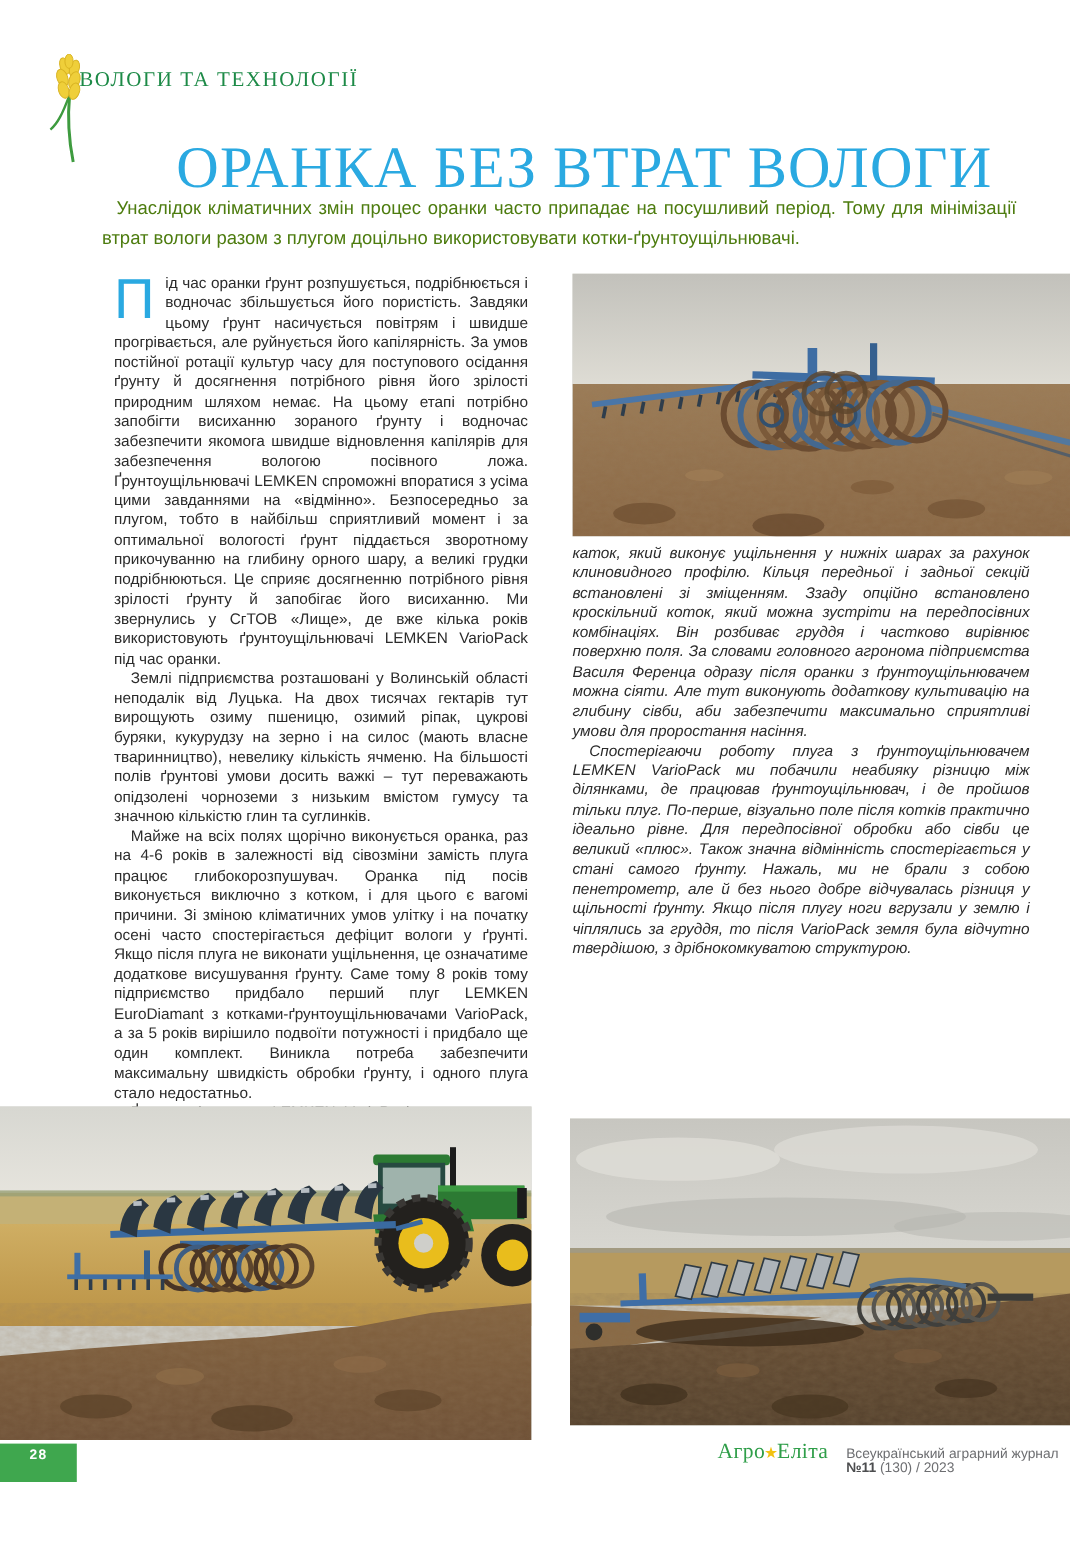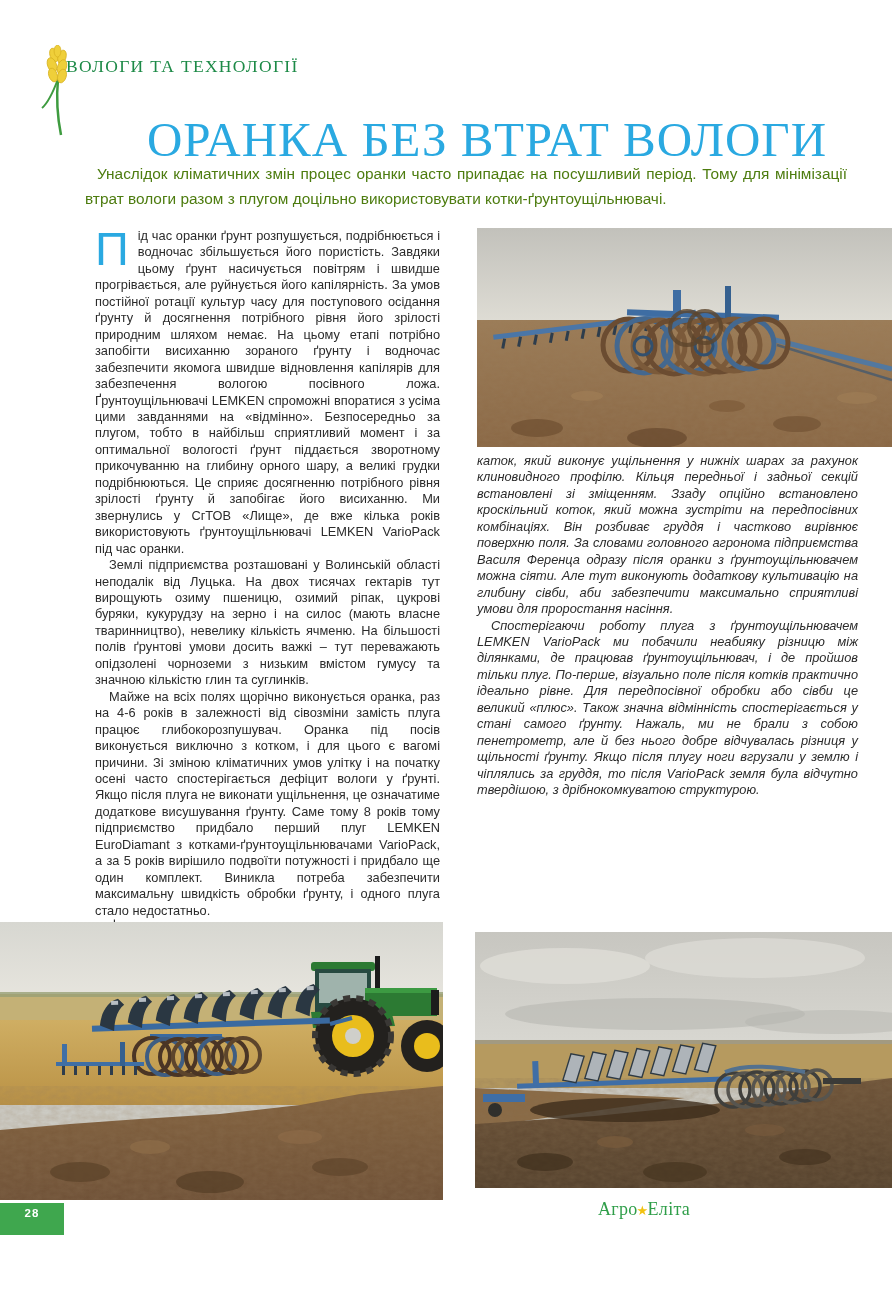--- a/index.html
+++ b/index.html
@@ -334,15 +334,16 @@
         <rect x="348" y="146" width="38" height="6" fill="#3b3b38"></rect>
         <rect x="8" y="162" width="42" height="8" fill="#3f6ea6"></rect>
         <circle cx="20" cy="178" r="7" fill="#2f2f2c"></circle>
       </g>
     </svg>
   </figure>
 
   <div class="pageno-box">28</div>
   <div class="footer-right">
     <span class="logo"><span>Агро</span><span class="star">★</span><span>Еліта</span></span>
+    <span class="journal-line"><span>Всеукраїнський аграрний журнал</span> <span class="issue">№11</span> <span>(130) / 2023</span></span>
   </div>
 
 </div>
 
 </body></html>

